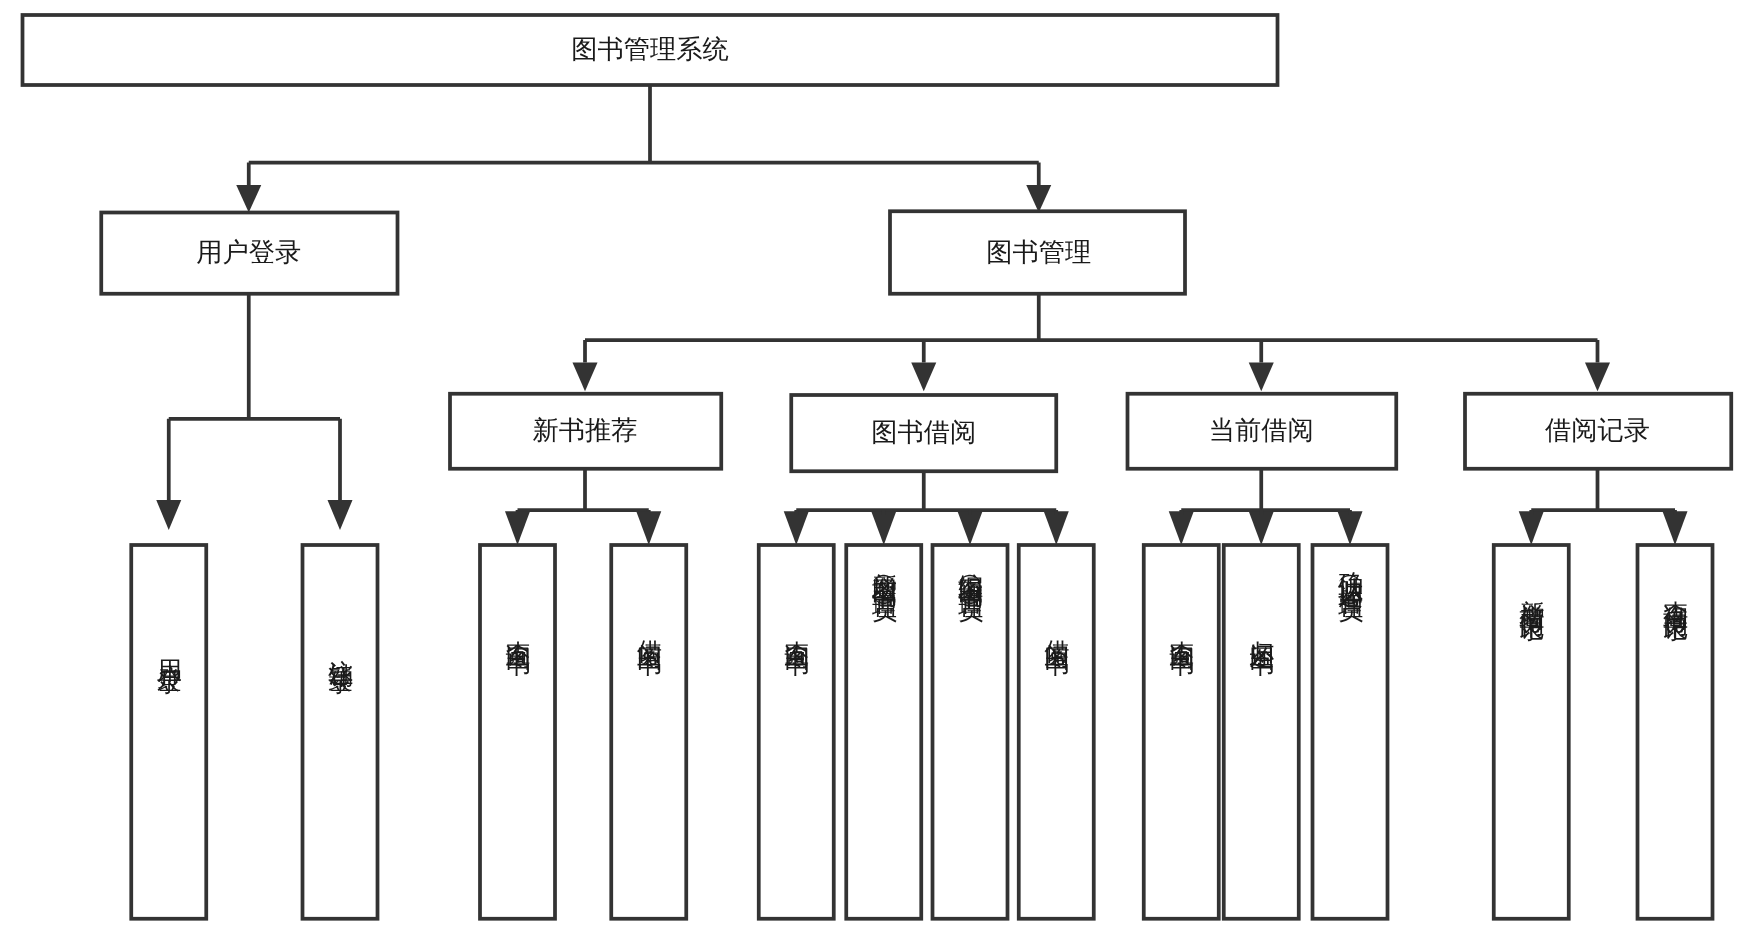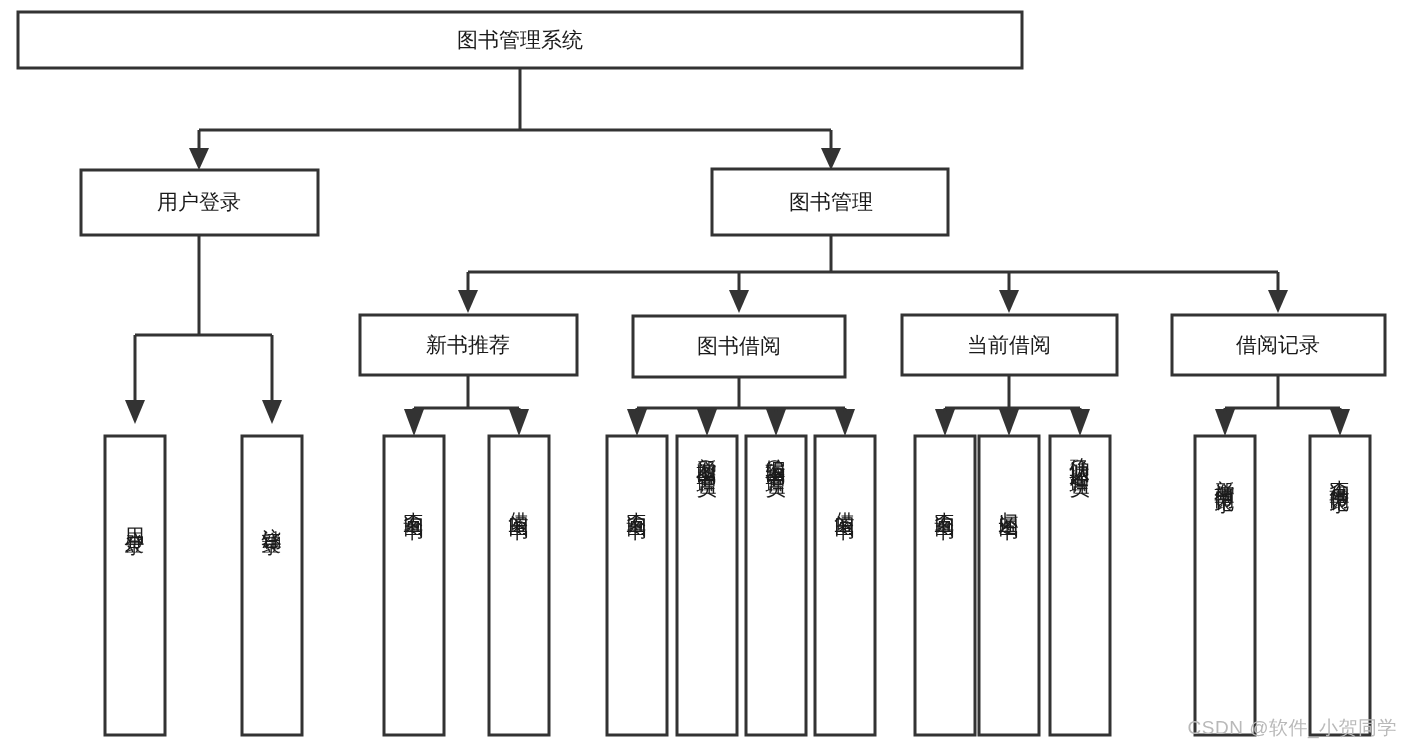--- a/index.html
+++ b/index.html
@@ -250,14 +250,13 @@
     <span class="vert-label">确认归还（管理员）</span>
   </div>
 
   <div class="vert-node" style="left:1195px; top:436px; width:60px; height:299px; padding-top:28px;">
     <span class="vert-label">新增借阅记录</span>
   </div>
   <div class="vert-node" style="left:1310px; top:436px; width:60px; height:299px; padding-top:28px;">
     <span class="vert-label">查询借阅记录</span>
   </div>
 
-  <div class="watermark">CSDN @软件_小贺同学</div>
 </div>
 
 </body></html>

